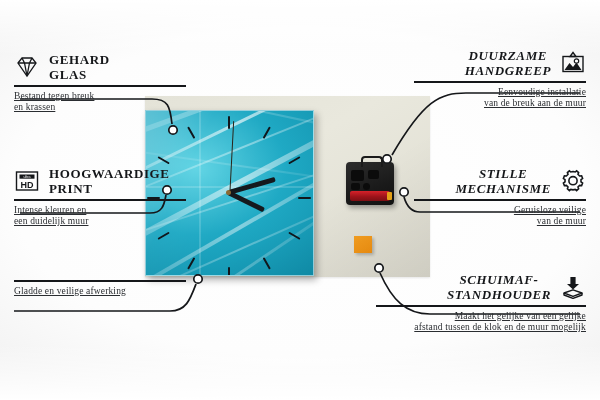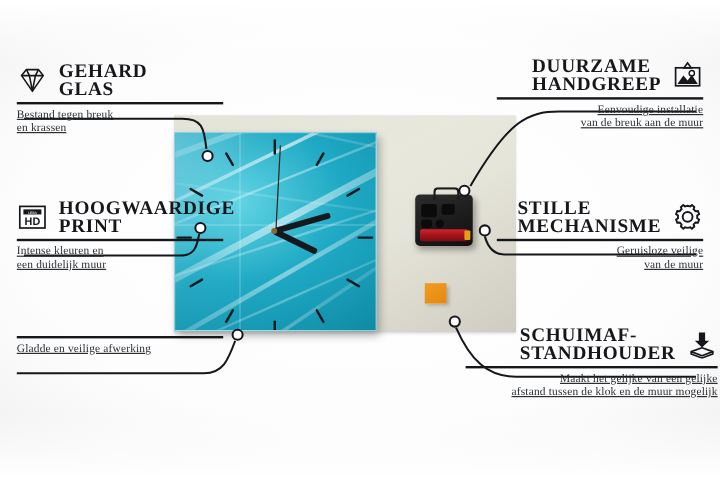--- a/index.html
+++ b/index.html
@@ -75,25 +75,25 @@
 
   
   #lines{position:absolute;left:0;top:0;width:600px;height:400px;pointer-events:none;}
 
   
   .feat{position:absolute;width:190px;}
   .feat .head{display:flex;align-items:center;gap:9px;}
   .feat.right .head{flex-direction:row-reverse;}
   .feat .title{
     font-family:"Liberation Serif", serif;font-weight:bold;
-    font-size:16px;line-height:15px;letter-spacing:.6px;color:#15171a;
+    font-size:13px;line-height:15px;letter-spacing:.6px;color:#15171a;
     text-transform:uppercase;
   }
   .feat.left .title{text-align:left;}
-  .feat.right .title{text-align:left;}
+  .feat.right .title{text-align:center;font-style:italic;}
   .feat .rule{height:1.6px;background:#15171a;margin:3px 0 4px 0;}
   .feat .desc{
     font-family:"Liberation Serif", serif;font-size:9.5px;line-height:11.5px;
     color:#2a2d31;letter-spacing:.15px;text-decoration:underline;
   }
   .feat.right .desc{text-align:right;}
   .icon{width:26px;height:24px;flex:0 0 26px;display:block;}
 </style>
 </head>
 <body>
@@ -228,21 +228,21 @@
           <path d="M13 2.5 L15.2 3 L16.6 1.8 L18.6 3.6 L18 5.4 L19.6 7 L21.6 6.8 L22.6 9.4 L21 10.6 L21 12.8 L22.6 14 L21.6 16.6 L19.6 16.4 L18 18 L18.6 19.8 L16.6 21.6 L15.2 20.4 L13 20.9 L10.8 20.4 L9.4 21.6 L7.4 19.8 L8 18 L6.4 16.4 L4.4 16.6 L3.4 14 L5 12.8 L5 10.6 L3.4 9.4 L4.4 6.8 L6.4 7 L8 5.4 L7.4 3.6 L9.4 1.8 L10.8 3 Z"></path>
           <circle cx="13" cy="11.7" r="4.1"></circle>
         </svg>
       </span>
       <span class="title"><span>STILLE</span><br><span>MECHANISME</span></span>
     </div>
     <div class="rule" style="width:172px;"></div>
     <div class="desc"><span>Geruisloze veilige</span><br><span>van de muur</span></div>
   </div>
 
-  <div class="feat right" style="left:388px;top:272px;width:210px;">
+  <div class="feat right" style="left:376px;top:272px;width:210px;">
     <div class="head">
       <span class="icon">
         <svg viewBox="0 0 26 24" width="26" height="24" fill="none" stroke="#15171a" stroke-width="1.4" stroke-linejoin="round">
           <path d="M10.4 2 H15.6 V9 H19 L13 14.5 L7 9 H10.4 Z" fill="#15171a" stroke="none"></path>
           <path d="M13 14.8 L22 18 L13 21.4 L4 18 Z"></path>
           <path d="M4 18 V20 L13 23.4 L22 20 V18"></path>
         </svg>
       </span>
       <span class="title"><span>SCHUIMAF-</span><br><span>STANDHOUDER</span></span>
     </div>

